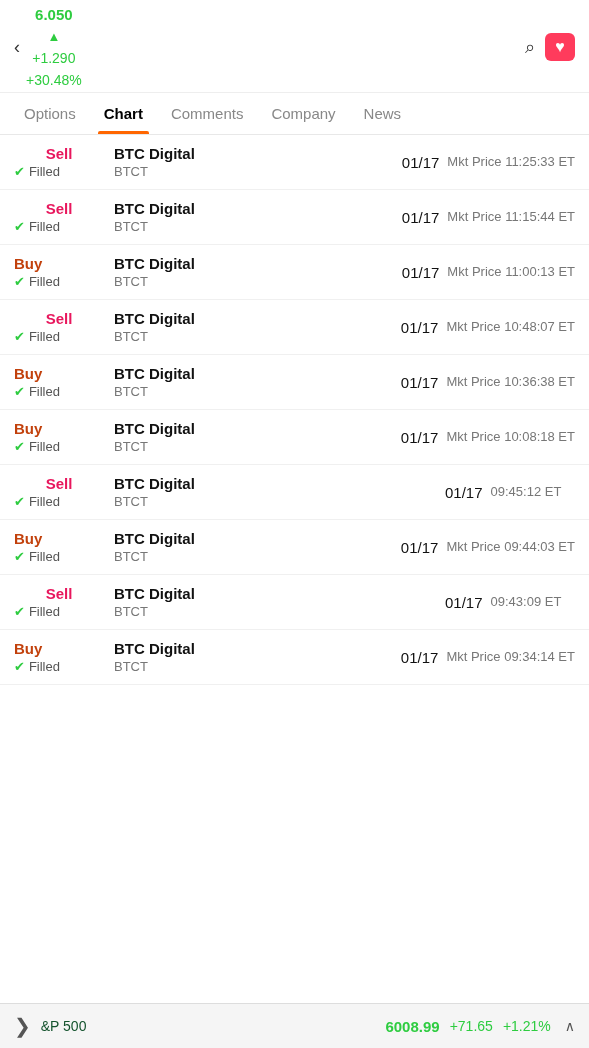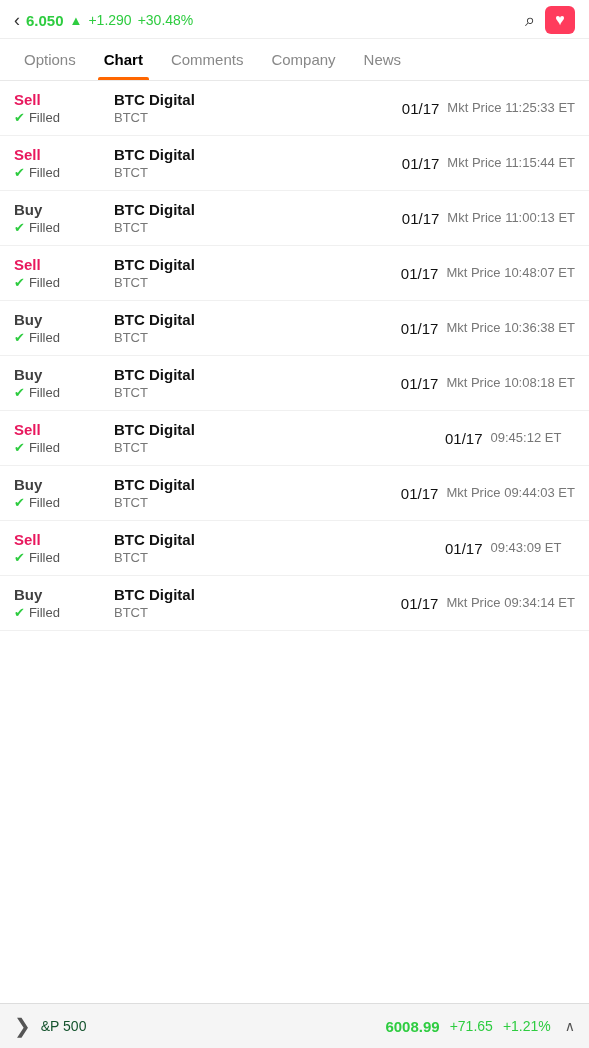--- a/index.html
+++ b/index.html
@@ -26,20 +26,21 @@
     }
     .back-icon {
       font-size: 18px;
       color: #333;
       font-weight: 300;
     }
     .price-info {
       display: flex;
       align-items: center;
       gap: 6px;
+      flex-direction: column;
     }
     .price-value {
       color: #2ecc40;
       font-size: 15px;
       font-weight: 600;
     }
     .price-change {
       color: #2ecc40;
       font-size: 14px;
     }
@@ -113,22 +114,22 @@
     .trade-left {
       display: flex;
       flex-direction: column;
       gap: 2px;
       min-width: 90px;
     }
     .trade-type {
       font-size: 15px;
       font-weight: 600;
     }
-    .trade-type.sell { color: #e8175d; }
-    .trade-type.buy { color: #404040; }
+    .trade-type.sell { color: #e8175d; text-align: center; }
+    .trade-type.buy { color: #c2410c; }
     .trade-status {
       display: flex;
       align-items: center;
       gap: 4px;
       font-size: 13px;
       color: #555;
     }
     .check-icon {
       color: #2ecc40;
       font-size: 13px;

